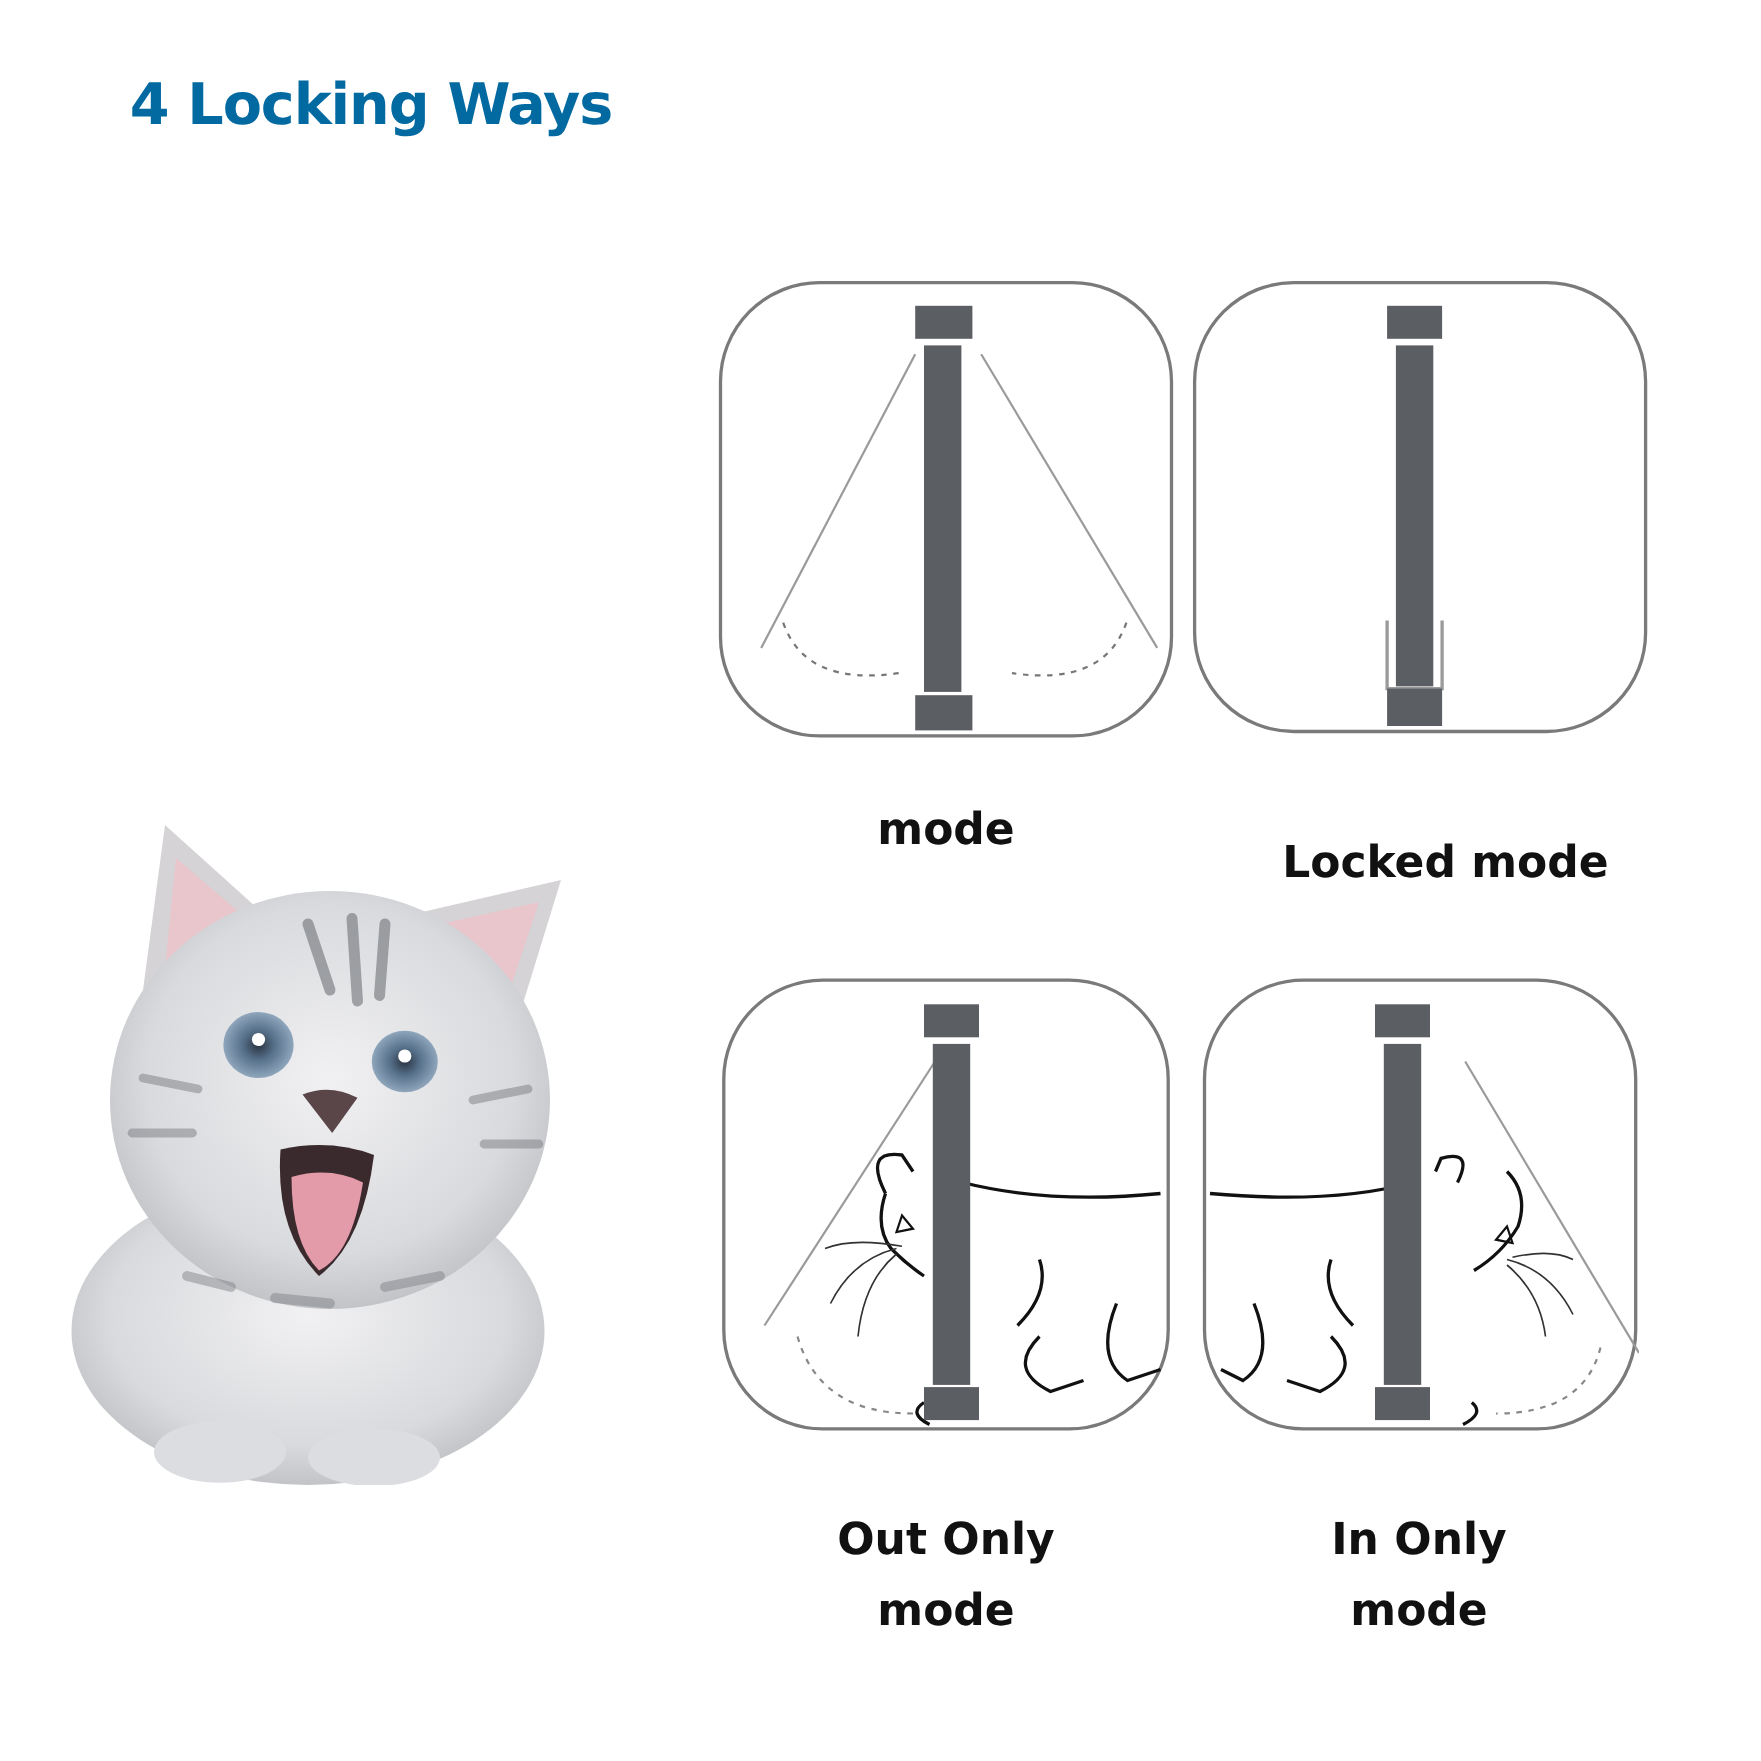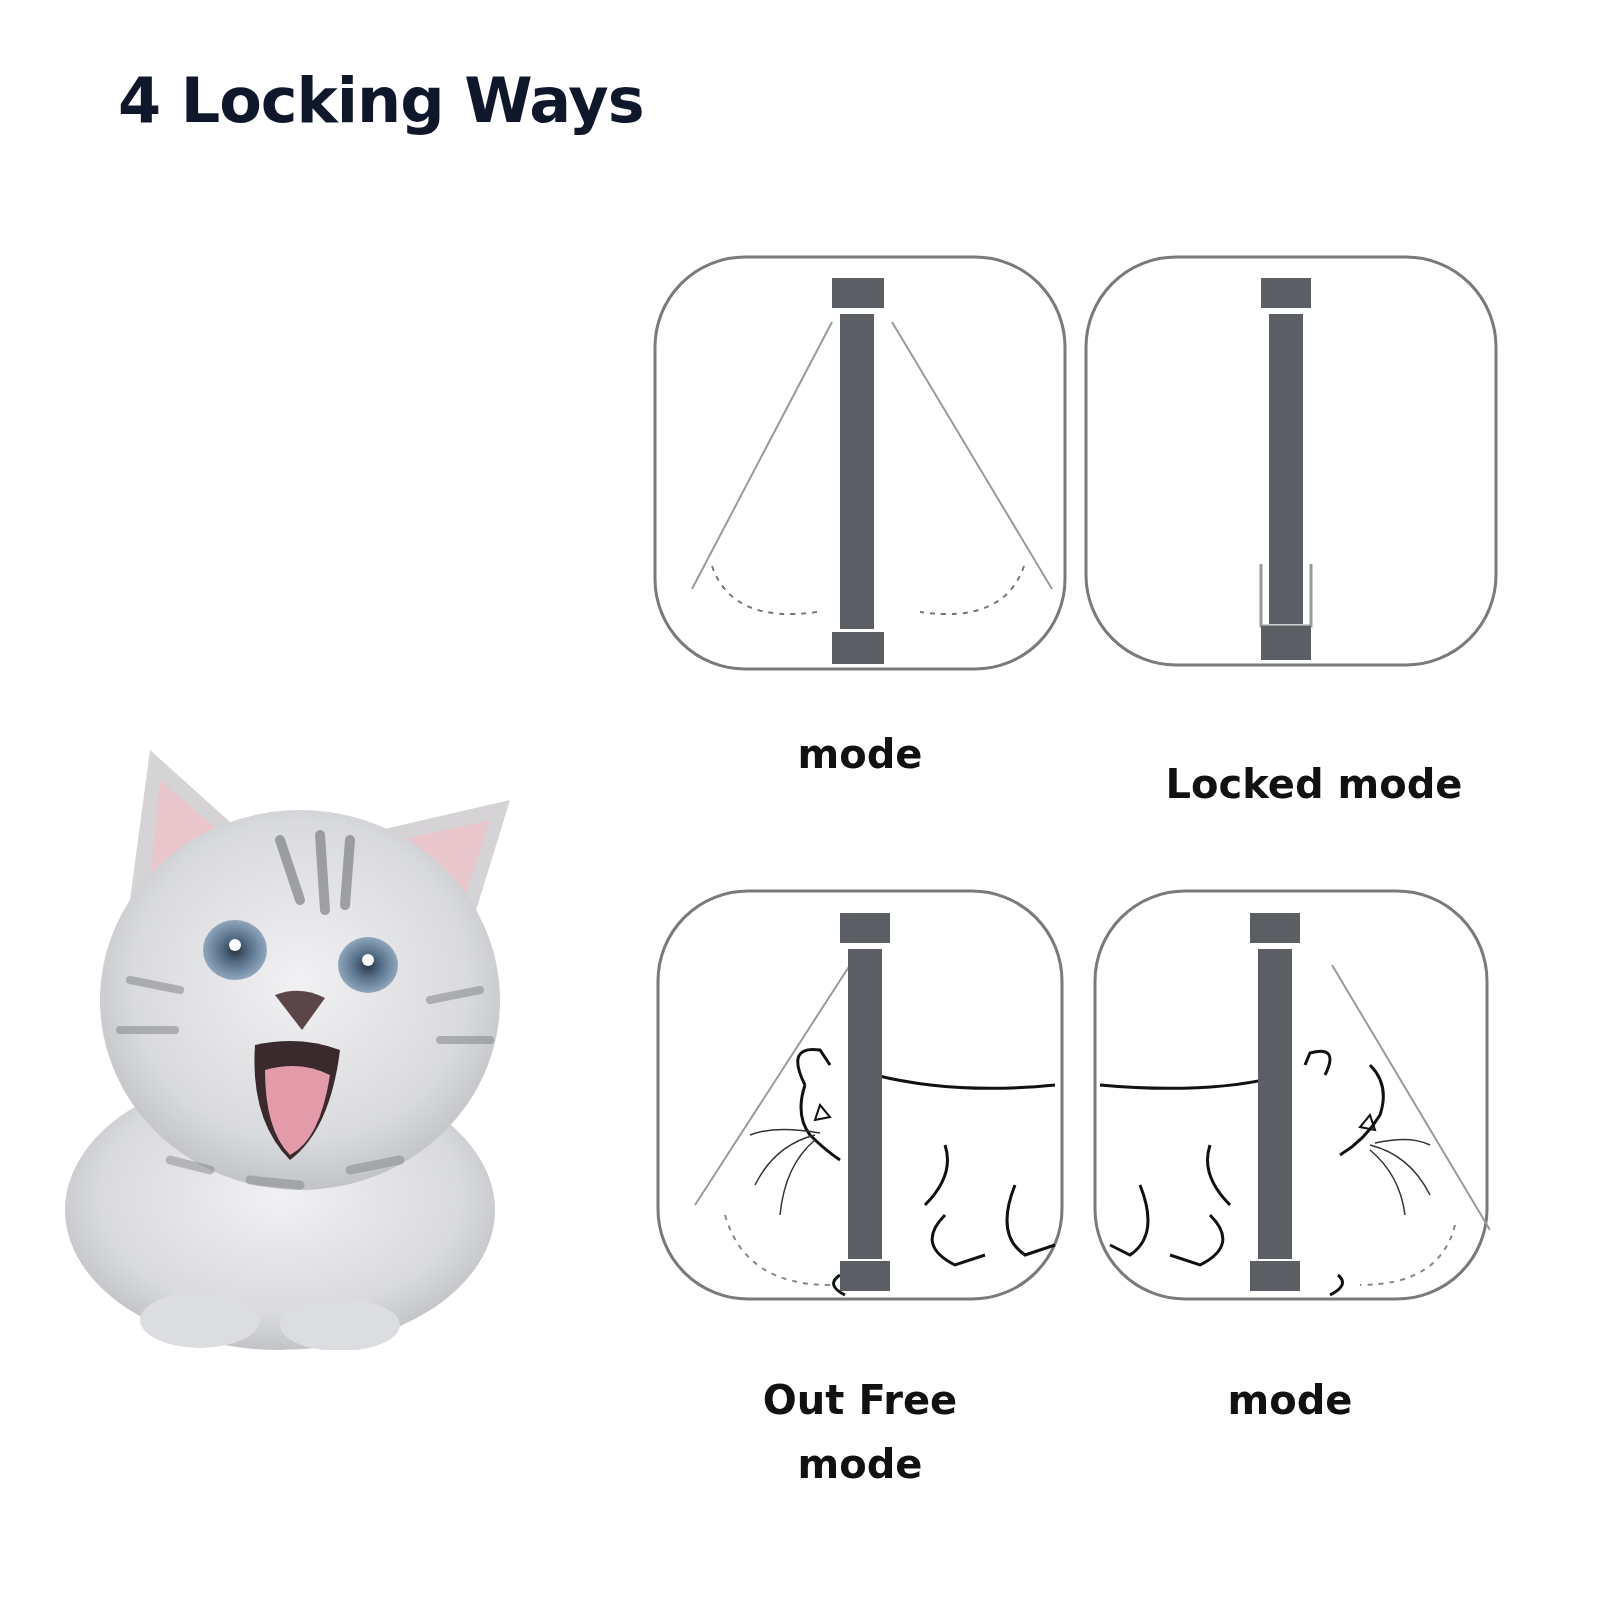--- a/index.html
+++ b/index.html
@@ -1,17 +1,17 @@
 <!DOCTYPE html>
 <html><head>
 <meta charset="utf-8">
 <style>
   html, body { margin:0; padding:0; background:#ffffff; }
   body { width:1601px; height:1601px; position:relative; overflow:hidden; font-family:"DejaVu Sans", sans-serif; }
-  .title { position:absolute; left:118px; top:70px; font-size:62px; font-weight:bold; color:#0f172a; letter-spacing:-1px; line-height:1;text-align:center; }
+  .title { position:absolute; left:118px; top:70px; font-size:52px; font-weight:bold; color:#0369a1; letter-spacing:-1px; line-height:1;text-align:center; }
   .panel { position:absolute; }
   .panel svg { width:100%; height:100%; display:block; }
   .label { position:absolute; text-align:center; font-weight:bold; color:#111; font-size:40px; line-height:64px; }
   .kitten { position:absolute; left:50px; top:740px; width:480px; height:610px; }
 </style>
 </head>
 <body>
 
 <div class="title">4 Locking Ways</div>
 
@@ -111,18 +111,19 @@
   </svg>
 </div>
 
 <div class="label" style="left:700px; top:722px; width:320px;">
   <div>mode</div>
 </div>
 <div class="label" style="left:1139px; top:752px; width:350px;">
   <div>Locked mode</div>
 </div>
 <div class="label" style="left:720px; top:1368px; width:280px;">
-  <div>Out Free</div>
+  <div>Out Only</div>
   <div>mode</div>
 </div>
 <div class="label" style="left:1160px; top:1368px; width:260px;">
+  <div>In Only</div>
   <div>mode</div>
 </div>
 
 </body></html>

